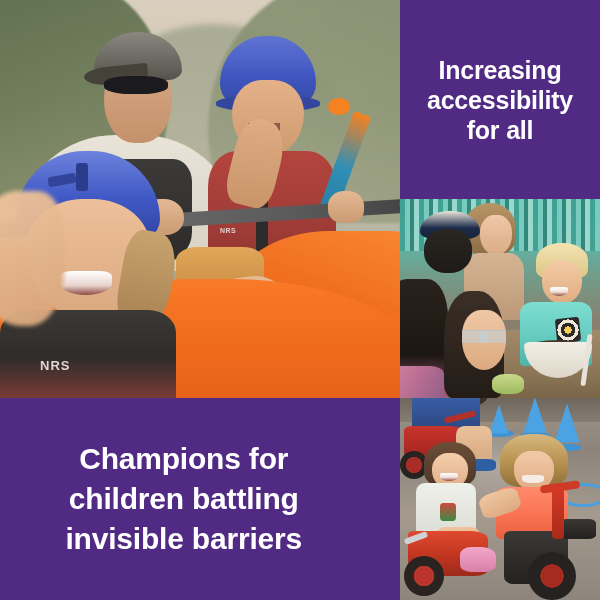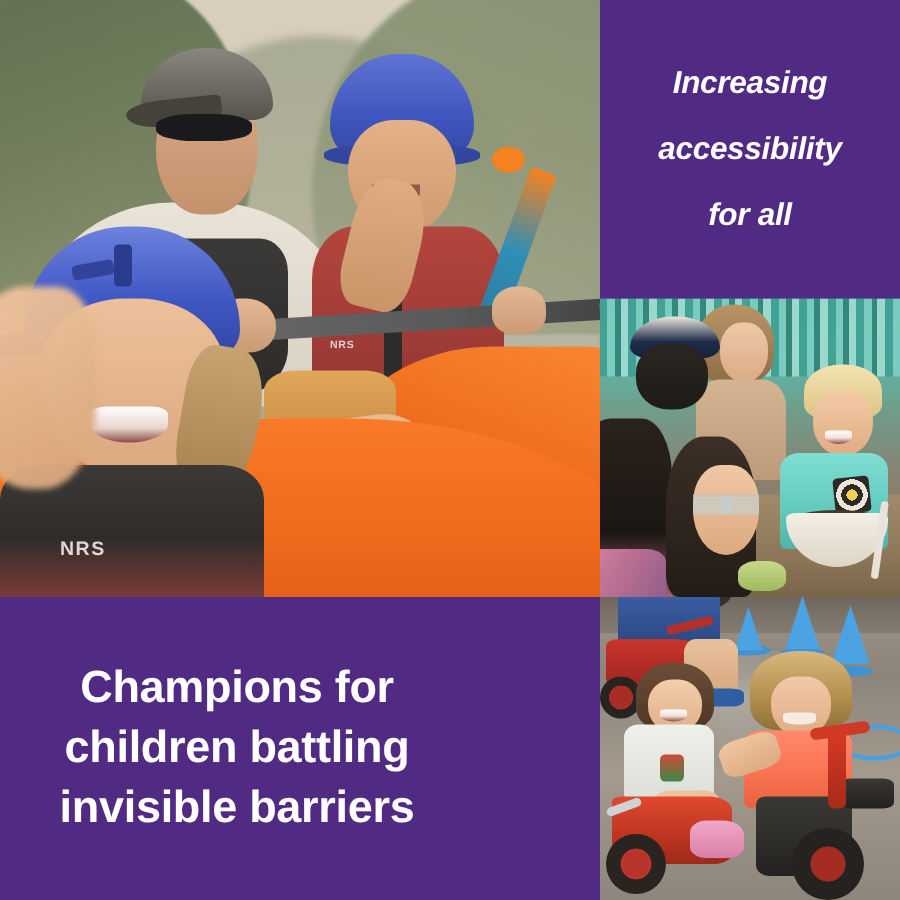--- a/index.html
+++ b/index.html
@@ -20,23 +20,23 @@
   }
   .text-panel .headline{
     color:#ffffff;
     text-align:center;
     font-weight:700;
     letter-spacing:-0.2px;
     margin:0;
     white-space:pre-line;
   }
   #panel-accessibility{left:400px;top:0;width:200px;height:199px;}
-  #panel-accessibility .headline{font-size:21px;line-height:44px;padding:0 8px;font-style:italic;}
-
-  #panel-champions{left:0;top:398px;width:316px;height:202px;}
+  #panel-accessibility .headline{font-size:25px;line-height:30px;padding:0 8px;}
+
+  #panel-champions{left:0;top:398px;width:316px;height:202px;justify-content:flex-end;}
   #panel-champions .headline{font-size:30px;line-height:40px;padding:0 14px;}
 
   
   #photo-rafting{left:0;top:0;width:400px;height:398px;}
   #photo-family{left:400px;top:199px;width:200px;height:199px;}
   #photo-trike{left:400px;top:398px;width:200px;height:202px;}
 
   .ph{position:absolute;inset:0;}
 
   

